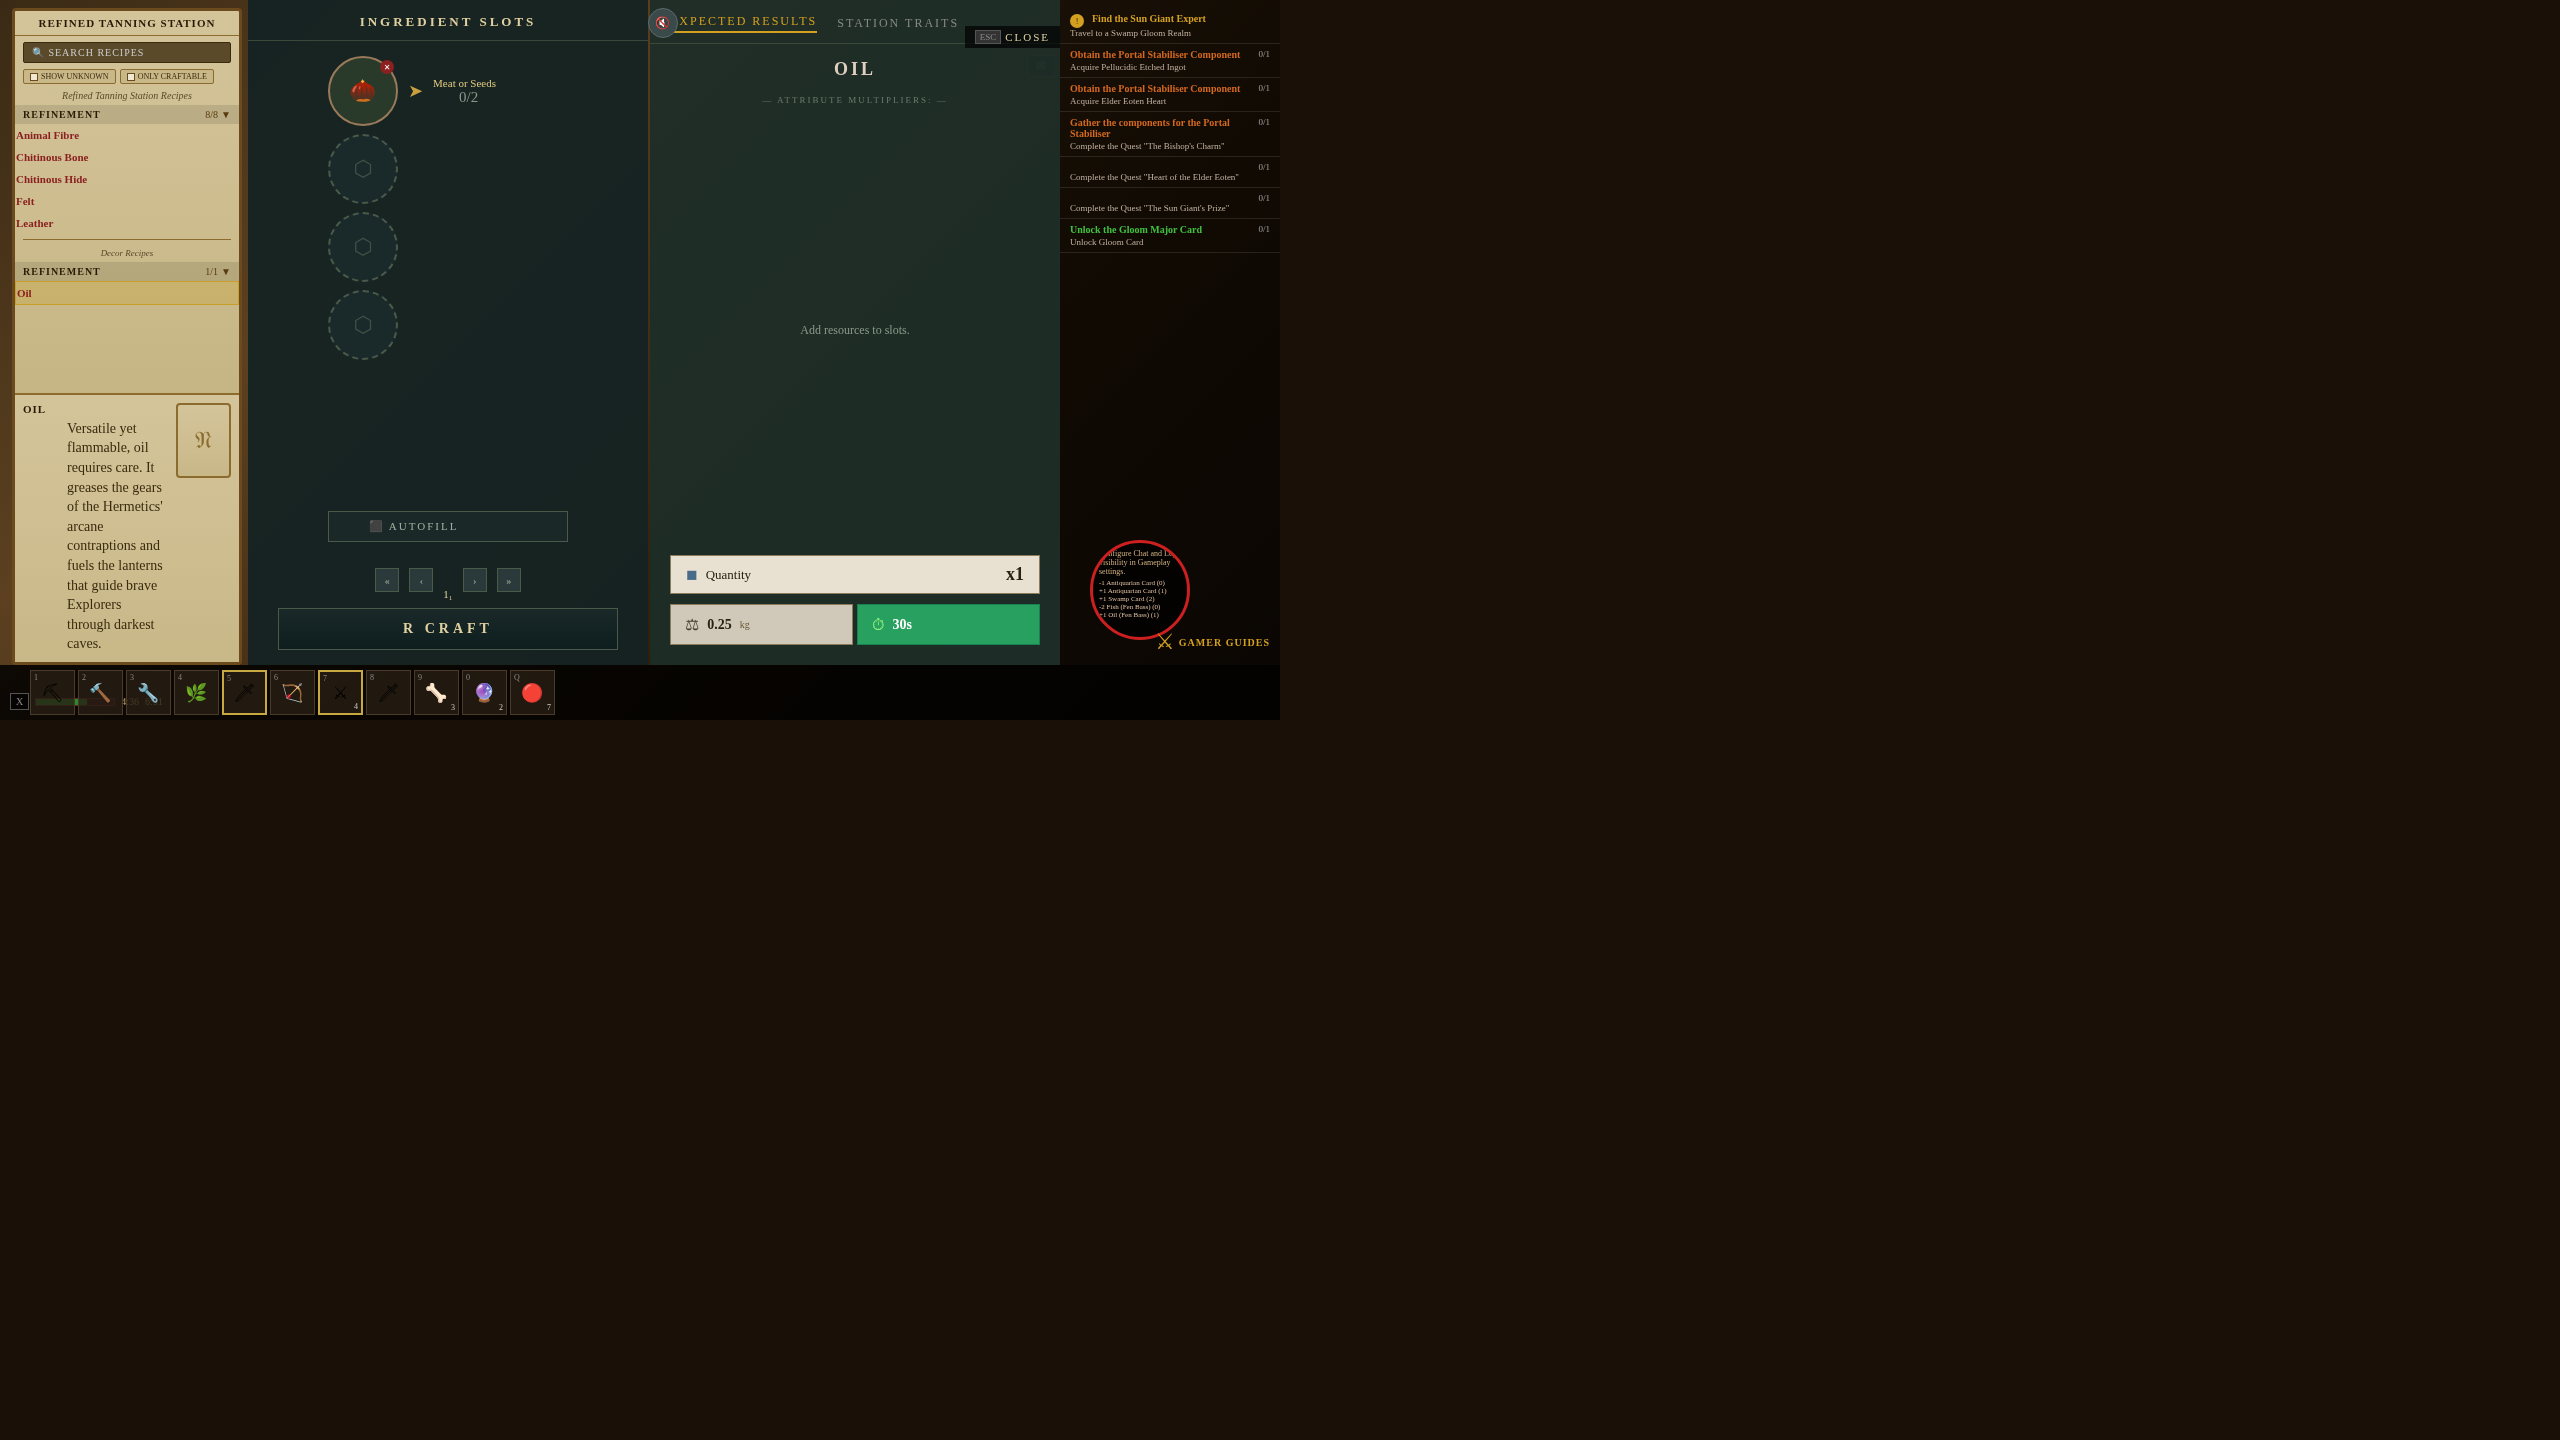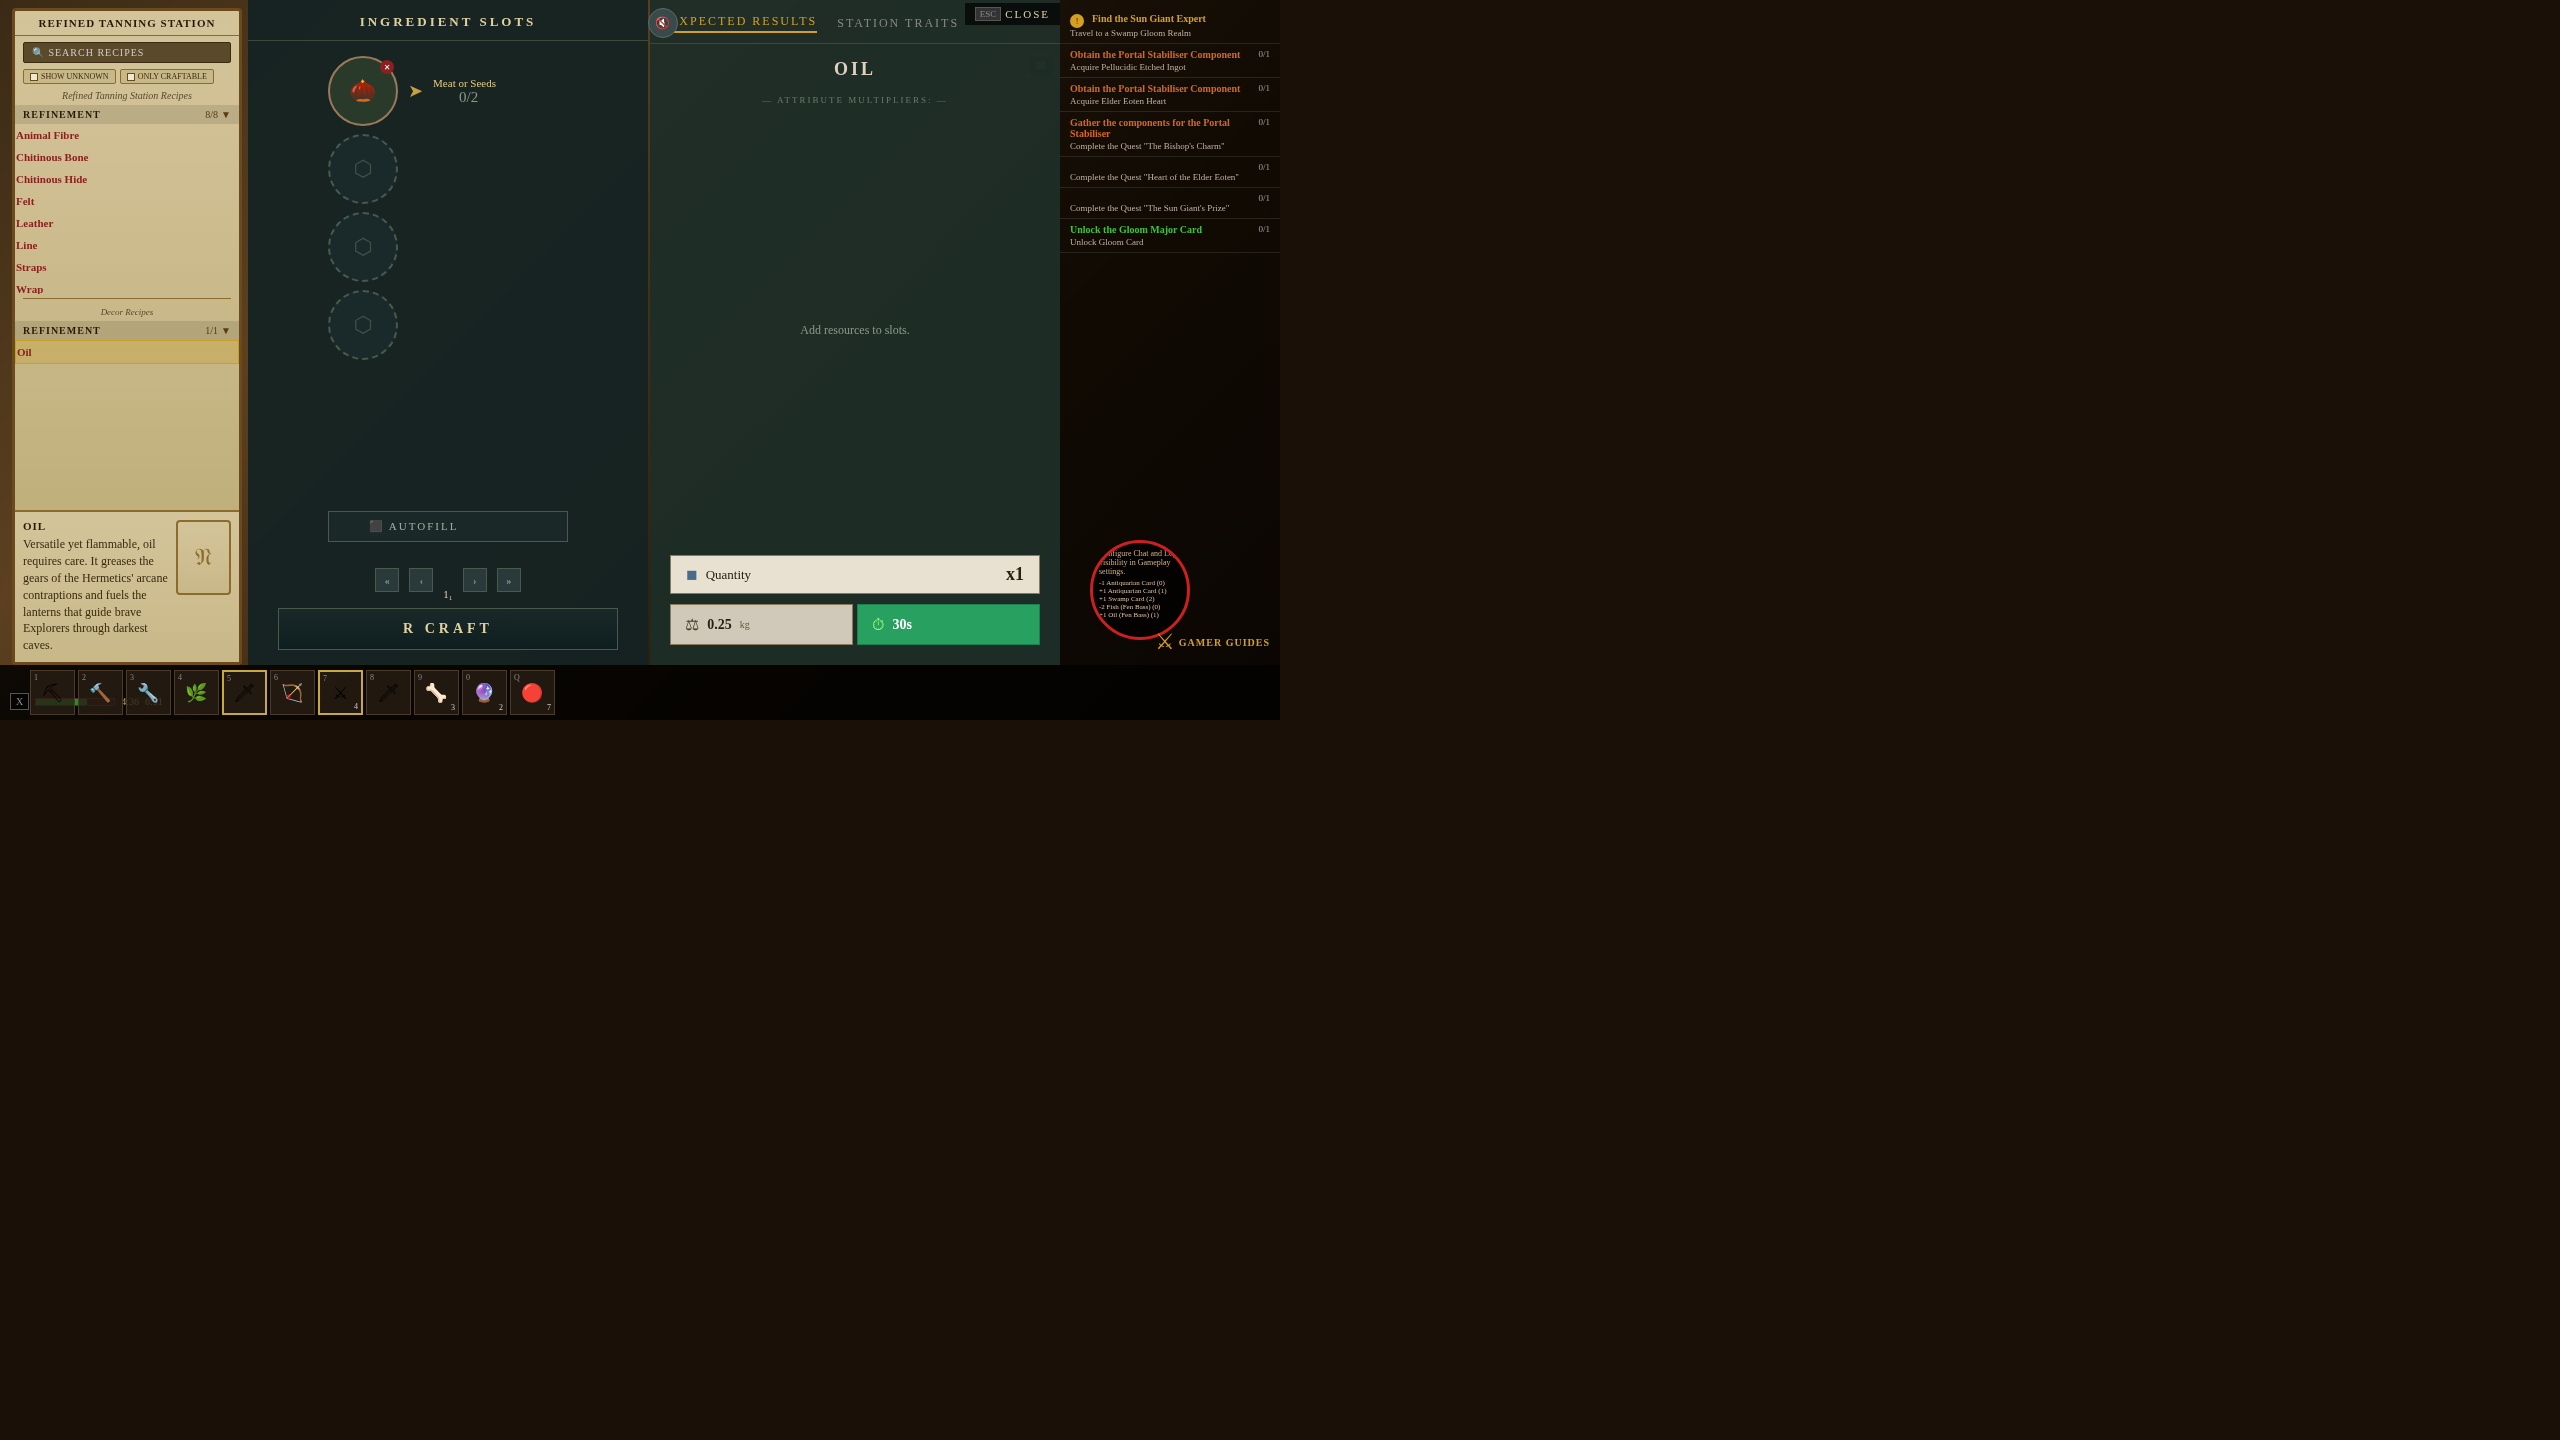--- a/index.html
+++ b/index.html
@@ -170,23 +170,24 @@
 
     .desc-title {
       font-size: 11px;
       font-weight: bold;
       color: #2a1a05;
       letter-spacing: 1px;
       margin-bottom: 4px;
     }
 
     .desc-body {
-      font-size: 12px;
+      font-size: 14px;
       color: #3a2a0e;
       line-height: 1.4;
+      margin-left: 44px;
     }
 
     .desc-card {
       width: 55px;
       height: 75px;
       background: linear-gradient(180deg, #d4c49a, #c8b888);
       border: 2px solid #8b6b2e;
       border-radius: 4px;
       display: flex;
       align-items: center;
@@ -558,21 +559,21 @@
       font-size: 12px;
       cursor: pointer;
       border: 1px solid #5a6a6a;
       z-index: 10;
     }
 
     
     .close-btn {
       position: absolute;
       right: 220px;
-      top: 3px;
+      top: 26px;
       display: flex;
       align-items: center;
       gap: 4px;
       background: rgba(0,0,0,0.7);
       padding: 4px 10px;
       cursor: pointer;
       z-index: 10;
     }
 
     .close-esc {

